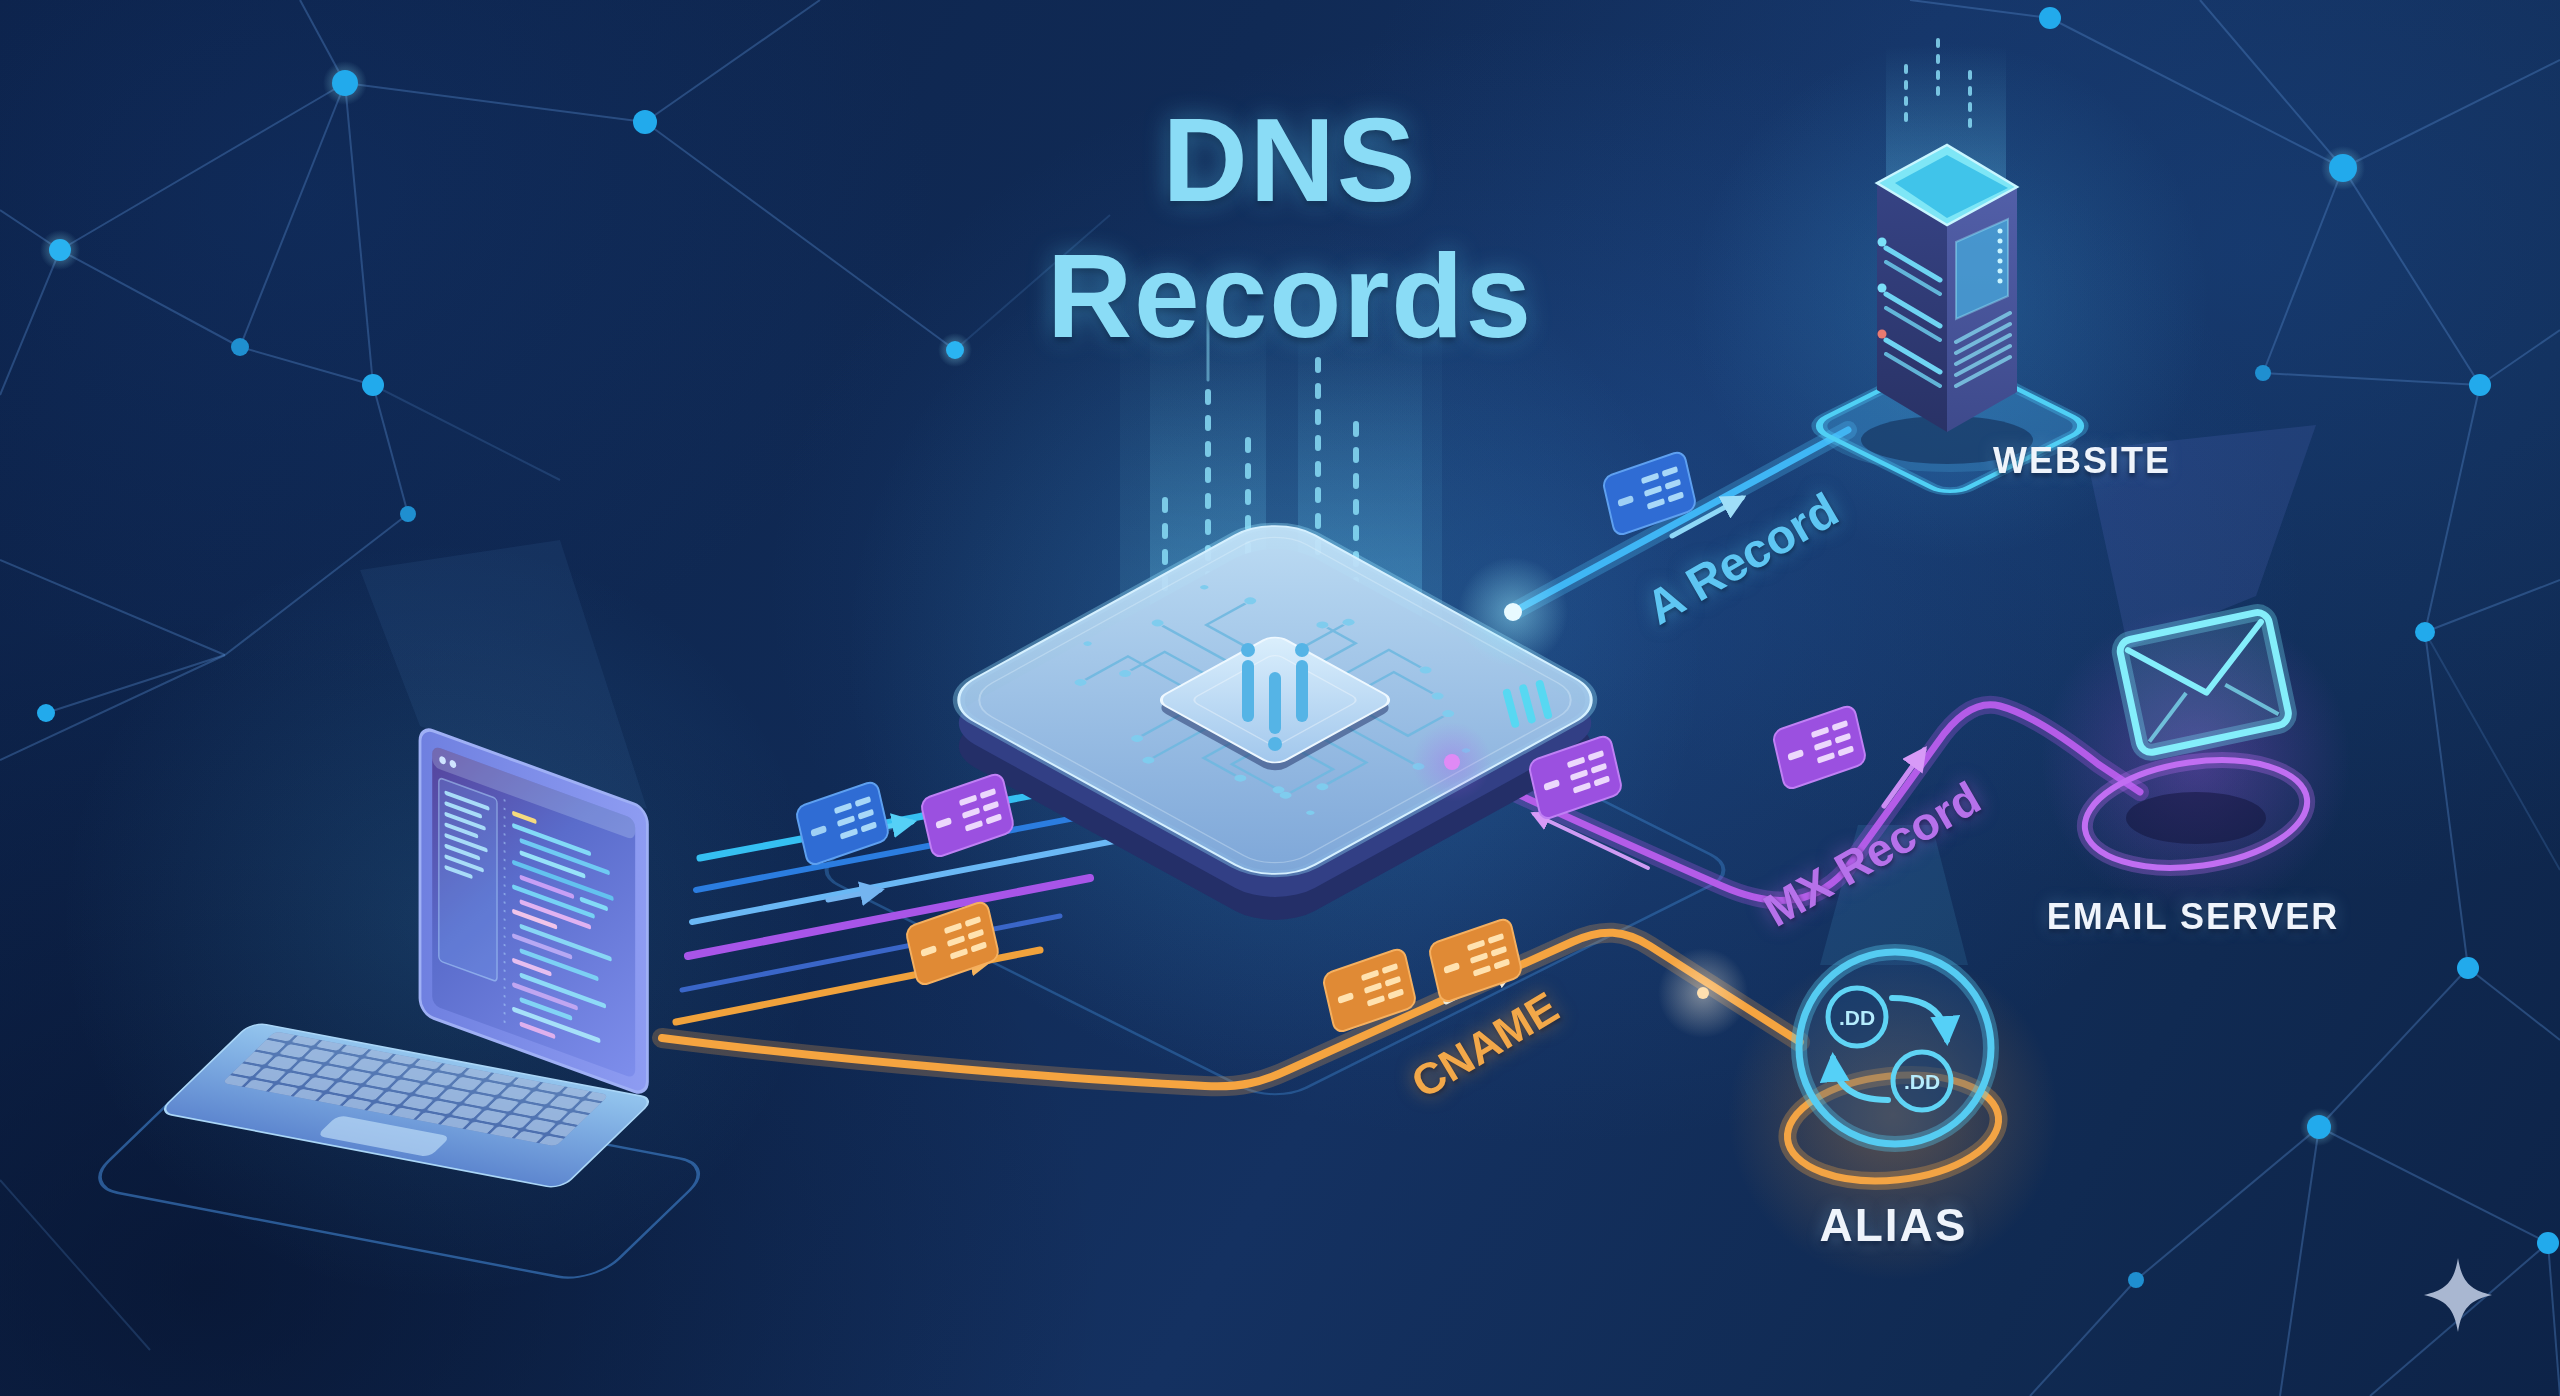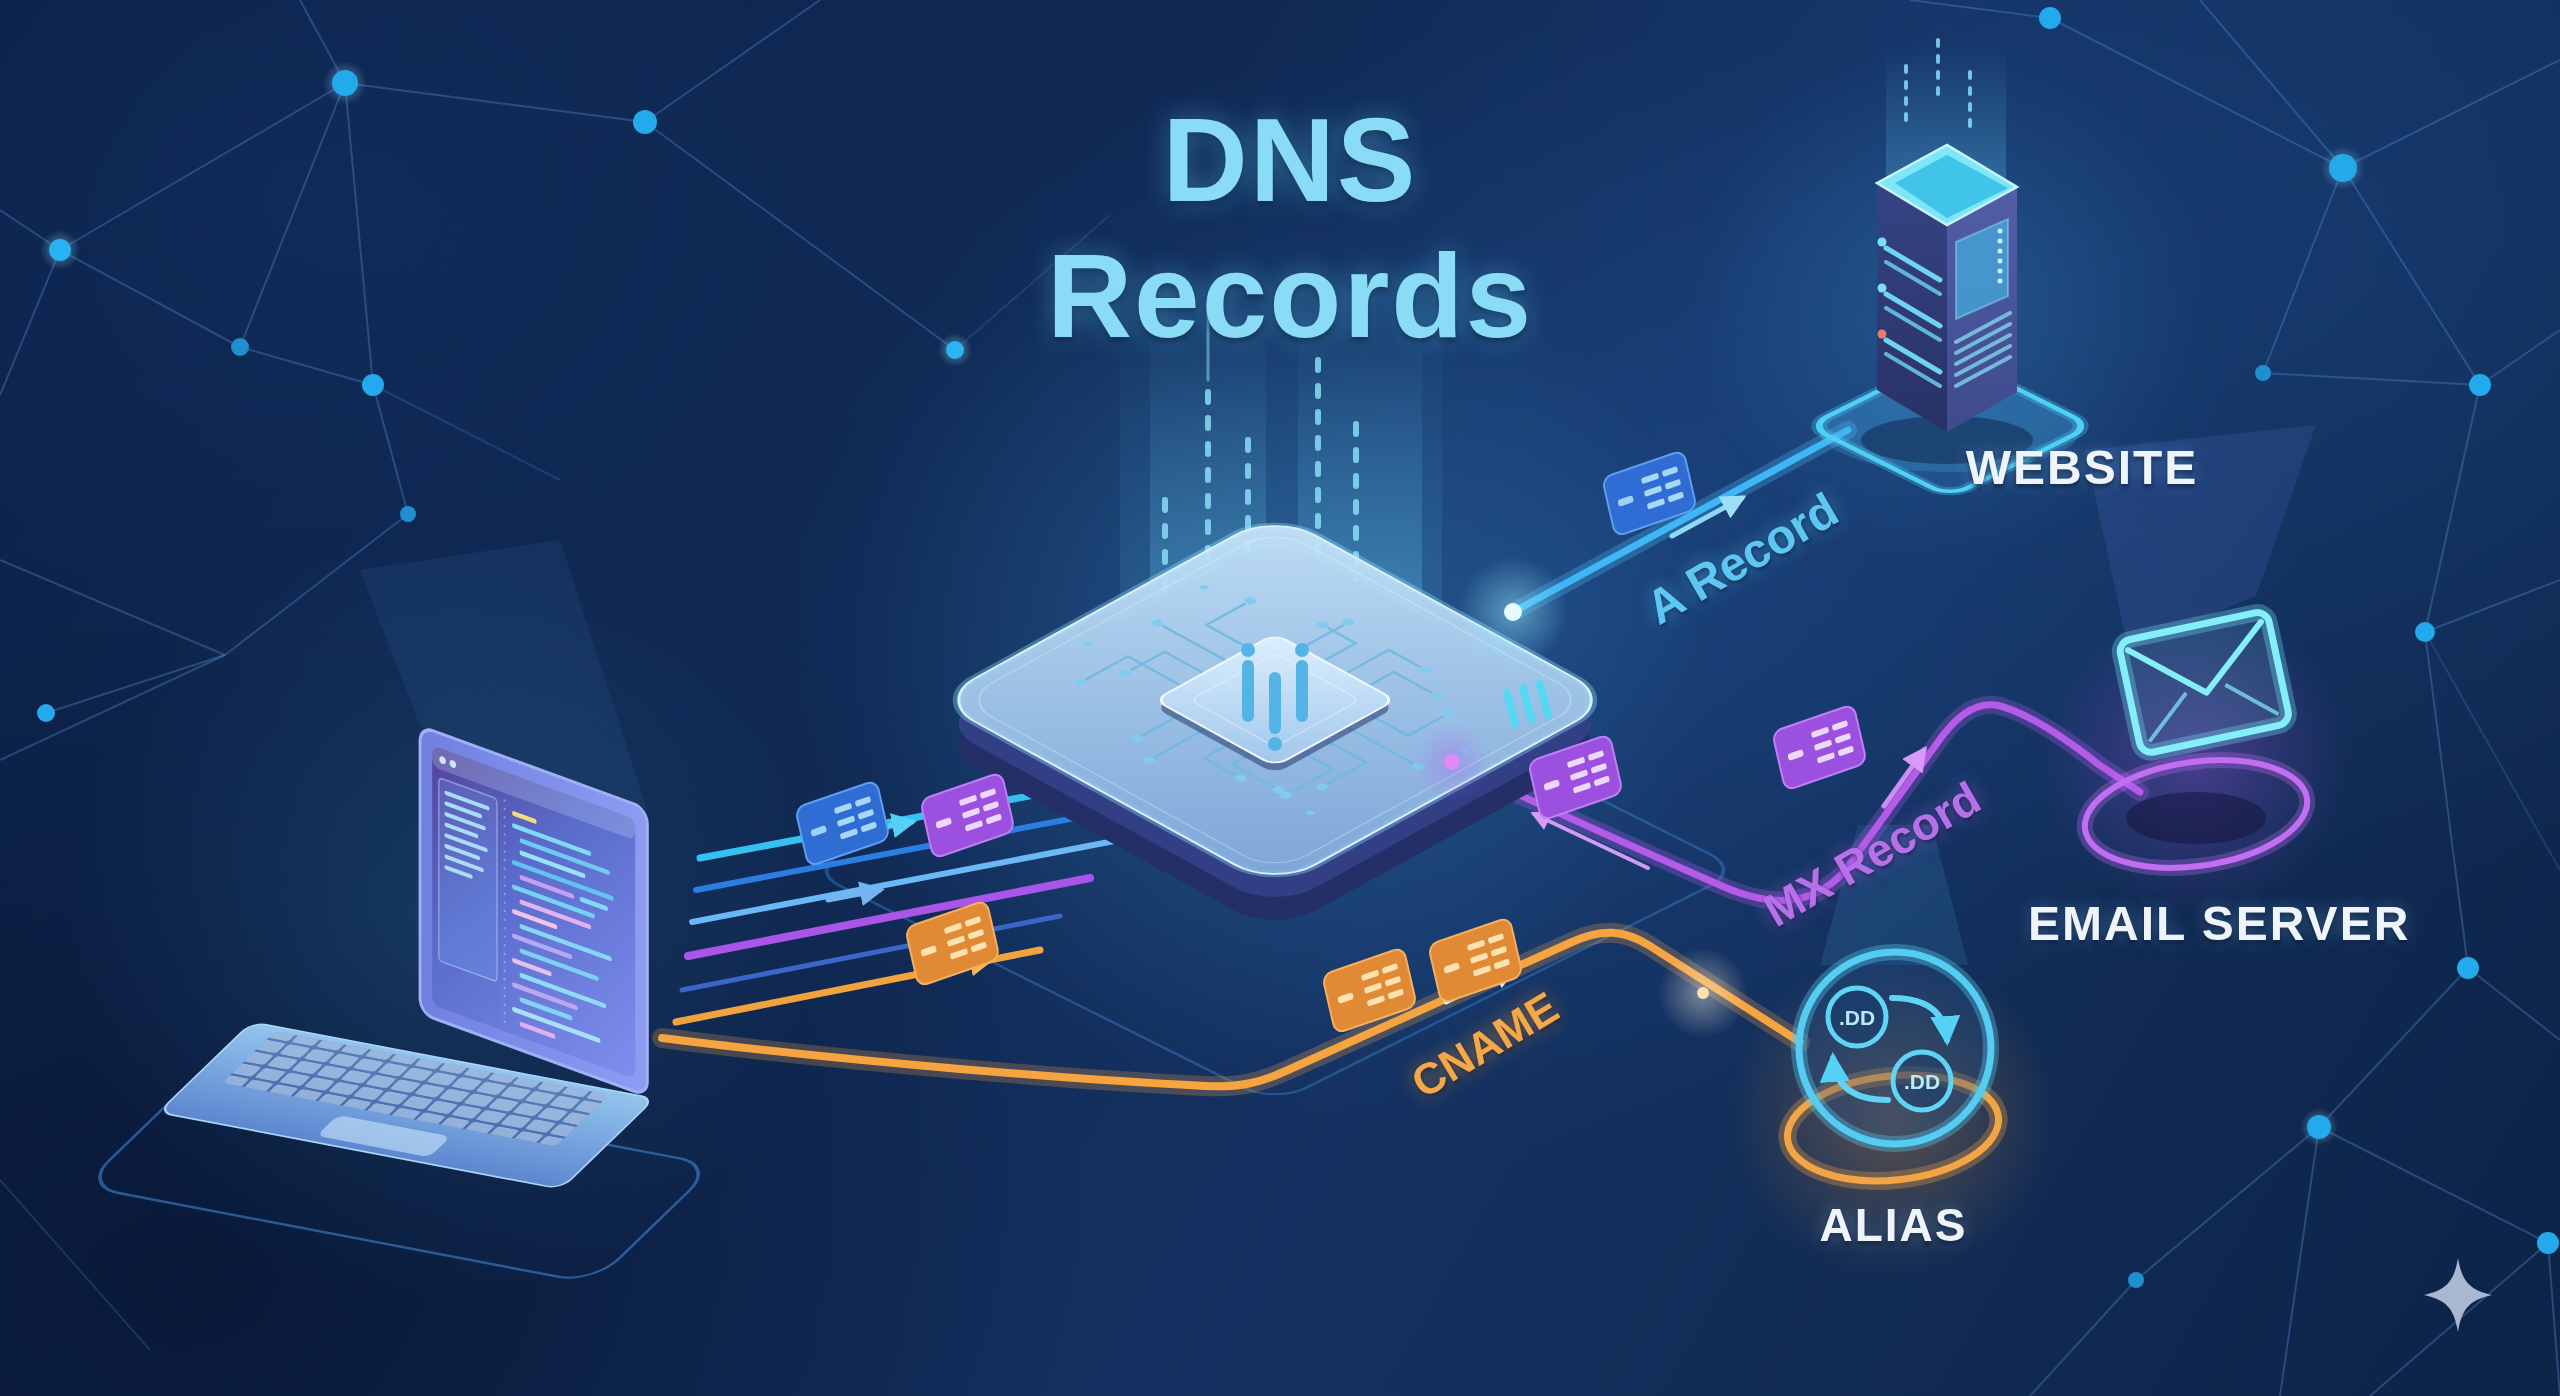--- a/index.html
+++ b/index.html
@@ -27,22 +27,22 @@
   }
   .rot{
     position:absolute;font-weight:bold;white-space:nowrap;text-align:center;
   }
   .rec-a{left:1622px;top:531px;width:240px;font-size:48px;color:#5ec6f3;
     transform:rotate(-30deg);text-shadow:0 0 18px rgba(90,200,245,.5),0 2px 4px rgba(0,12,40,.7);}
   .rec-mx{left:1742px;top:827px;width:260px;font-size:46px;color:#b671ea;
     transform:rotate(-30deg);text-shadow:0 0 18px rgba(180,105,235,.55),0 2px 4px rgba(0,12,40,.7);}
   .rec-cname{left:1390px;top:1020px;width:190px;font-size:44px;color:#f3a849;
     transform:rotate(-31deg);text-shadow:0 0 18px rgba(242,165,70,.55),0 2px 4px rgba(0,12,40,.7);}
-  .lbl-website{left:1942px;top:440px;width:280px;font-size:48px;}
-  .lbl-email{left:2028px;top:896px;width:330px;font-size:48px;}
+  .lbl-website{left:1942px;top:440px;width:280px;font-size:36px;}
+  .lbl-email{left:2028px;top:896px;width:330px;font-size:36px;}
   .lbl-alias{left:1796px;top:1198px;width:195px;font-size:46px;text-align:center;}
 </style>
 </head>
 <body>
 
 <div id="canvas">
 <svg width="2560" height="1396" viewBox="0 0 2560 1396">
   <defs>
     <radialGradient id="gGlowCyan">
           <stop offset="0" stop-color="rgba(80,190,250,0.20)"></stop>

